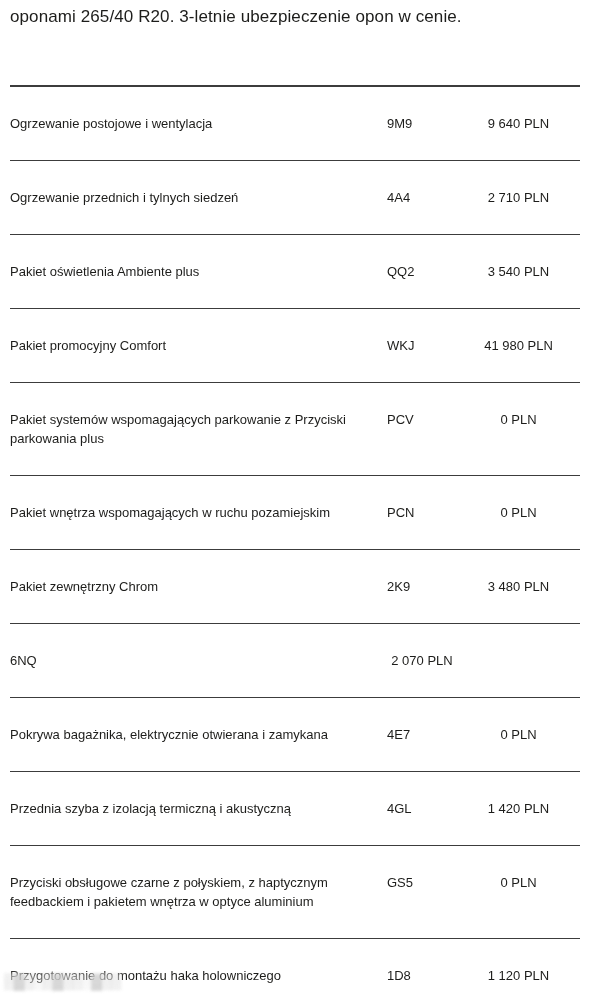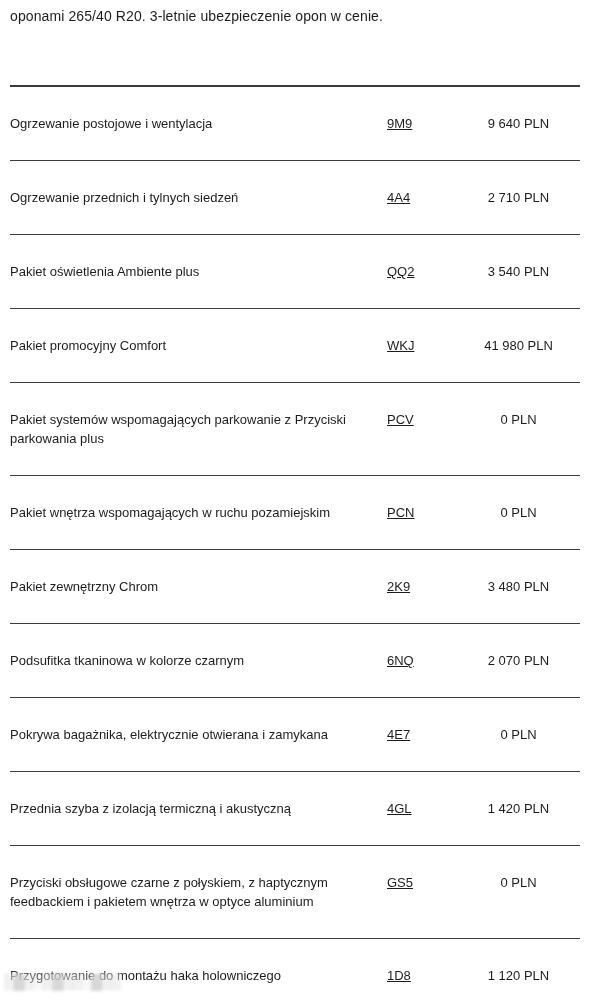--- a/index.html
+++ b/index.html
@@ -17,21 +17,21 @@
     color: var(--text-color);
     font-family: "Liberation Sans", "DejaVu Sans", sans-serif;
     overflow: hidden;
     position: relative;
   }
   .content {
     padding: 8px 25px 0 10px;
   }
   .intro {
     margin: 0;
-    font-size: 14px;
+    font-size: 17px;
     line-height: 17px;
     letter-spacing: 0.1px;
   }
   .options-table {
     margin-top: 60px;
     border-top: 2px solid var(--rule-color);
   }
   .row {
     display: grid;
     grid-template-columns: 377px 70px 1fr;
@@ -39,21 +39,20 @@
     border-bottom: 1.5px solid var(--rule-color);
     font-size: 13px;
     line-height: 19px;
   }
   .cell-name {
     max-width: 362px;
     padding-right: 14px;
   }
   .cell-code {
     white-space: nowrap;
-    text-decoration: underline;
   }
   .cell-price {
     text-align: center;
     white-space: nowrap;
   }
   .watermark {
     position: absolute;
     left: 4px;
     top: 972px;
     font-size: 15px;
@@ -110,21 +109,20 @@
     <span class="cell-price">0 PLN</span>
   </div>
 
   <div class="row">
     <span class="cell-name">Pakiet zewnętrzny Chrom</span>
     <span class="cell-code">2K9</span>
     <span class="cell-price">3 480 PLN</span>
   </div>
 
   <div class="row">
-    <span class="cell-name">Podsufitka tkaninowa w kolorze czarnym</span>
     <span class="cell-code">6NQ</span>
     <span class="cell-price">2 070 PLN</span>
   </div>
 
   <div class="row">
     <span class="cell-name">Pokrywa bagażnika, elektrycznie otwierana i zamykana</span>
     <span class="cell-code">4E7</span>
     <span class="cell-price">0 PLN</span>
   </div>
 

